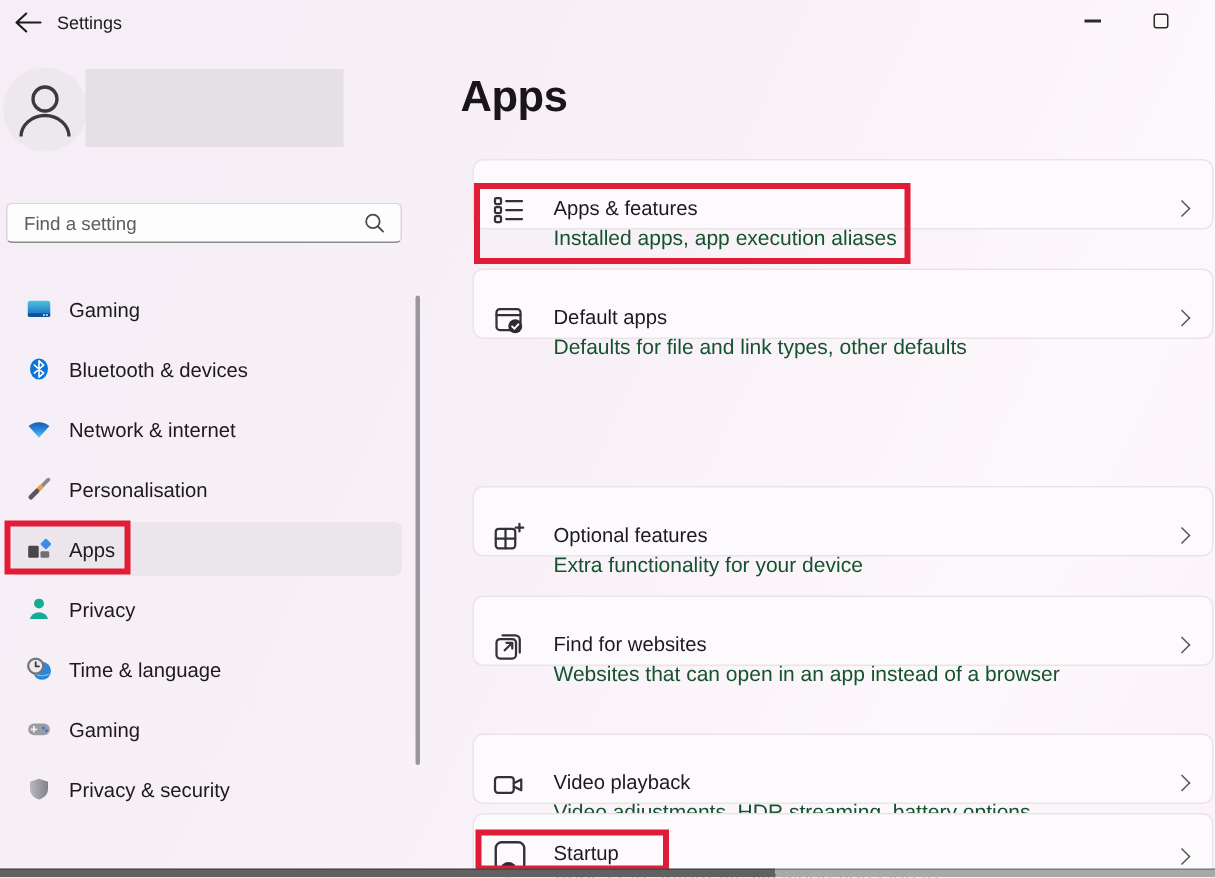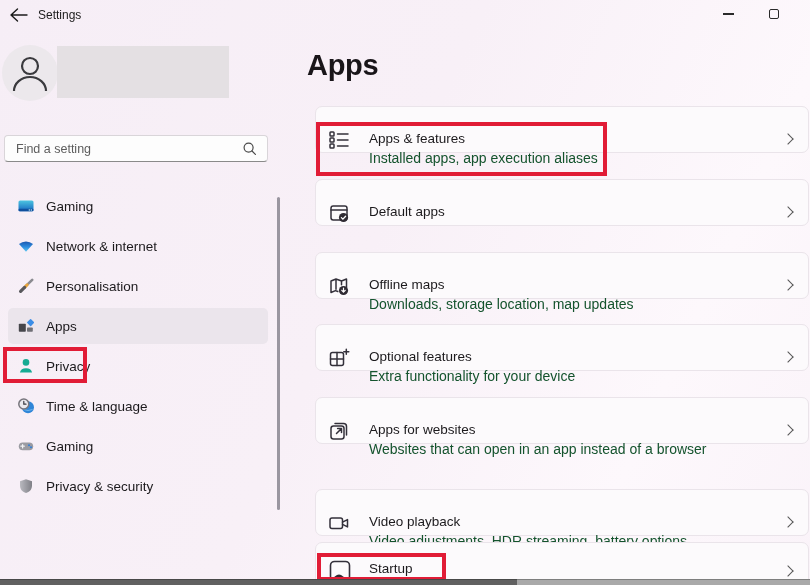--- a/index.html
+++ b/index.html
@@ -113,20 +113,29 @@
             </defs>
           <rect x="0.5" y="2.5" width="15" height="10.8" rx="1.6" fill="url(#gsys)"></rect>
           <rect x="0.5" y="10.8" width="15" height="2.5" rx="1.2" fill="#0f4f9d"></rect>
           <circle cx="11.3" cy="12" r="0.7" fill="#bfeffa"></circle>
             <circle cx="13.3" cy="12" r="0.7" fill="#bfeffa"></circle>
         </svg>
       </span>
       <span class="nav-label">Gaming</span>
     </div>
 
+    <div class="nav-item">
+      <span class="nav-ic">
+        <svg width="16" height="16" viewBox="0 0 16 16">
+          <ellipse cx="8" cy="8" rx="6" ry="7" fill="#0b76d8"></ellipse>
+          <path d="M8 2.6 V13.4 M8 2.6 L11.1 5.4 L4.9 10.7 M4.9 5.4 L11.1 10.7 L8 13.4" stroke="#ffffff" stroke-width="1.1" fill="none" stroke-linejoin="round" stroke-linecap="round"></path>
+        </svg>
+      </span>
+      <span class="nav-label">Bluetooth &amp; devices</span>
+    </div>
 
     <div class="nav-item">
       <span class="nav-ic">
         <svg width="16" height="16" viewBox="0 0 16 16">
           <defs>
               <linearGradient id="gnet" x1="0" y1="0" x2="0" y2="1">
             <stop offset="0" stop-color="#1a57b0"></stop>
                 <stop offset="0.55" stop-color="#2f8fe0"></stop>
                 <stop offset="1" stop-color="#62c8f0"></stop>
               </linearGradient>
@@ -233,35 +242,24 @@
   <div class="card" style="top:179px;">
     <span class="c-icon">
       <svg width="22" height="22" viewBox="0 0 22 22" stroke="#33303a" stroke-width="1.5" fill="none" stroke-linecap="round">
         <rect x="3" y="4" width="16" height="14" rx="2.2"></rect>
         <line x1="3" y1="8" x2="19" y2="8"></line>
         <circle cx="15.5" cy="15.5" r="4.6" fill="#2f2b33" stroke="none"></circle>
         <path d="M13.4 15.6 l1.5 1.5 l2.7 -2.9" stroke="#ffffff" stroke-width="1.3"></path>
       </svg>
     </span>
     <span class="c-title">Default apps</span>
-    <span class="chev"></span>
-  </div>
-
-  <div class="card" style="top:252px;">
-    <span class="c-icon">
-      <svg width="22" height="22" viewBox="0 0 22 22" stroke="#33303a" stroke-width="1.5" fill="none" stroke-linecap="round" stroke-linejoin="round">
-        <path d="M3 6 L8 4 L13.5 6 L18.5 4 V12 M8 4 V14.2 M13.5 6 V9.8 M3 6 V17.5 L7.5 15.6 L9.8 16.5"></path>
-        <circle cx="15.5" cy="15.5" r="4.6" fill="#2f2b33" stroke="none"></circle>
-        <path d="M15.5 13 v4 M13.8 15.3 l1.7 1.9 l1.7 -1.9" stroke="#ffffff" stroke-width="1.2"></path>
-      </svg>
-    </span>
-    <span class="c-title">Offline maps</span>
-    <span class="c-sub">Downloads, storage location, map updates</span>
-    <span class="chev"></span>
-  </div>
+    <span class="c-sub">Defaults for file and link types, other defaults</span>
+    <span class="chev"></span>
+  </div>
+
 
   <div class="card" style="top:324px;">
     <span class="c-icon">
       <svg width="22" height="22" viewBox="0 0 22 22" stroke="#33303a" stroke-width="1.5" fill="none" stroke-linecap="round">
         <rect x="2.5" y="5.5" width="13" height="13" rx="2"></rect>
         <line x1="9" y1="5.5" x2="9" y2="18.5"></line>
           <line x1="2.5" y1="12" x2="15.5" y2="12"></line>
         <path d="M18.3 2.3 v5 M15.8 4.8 h5"></path>
       </svg>
     </span>
@@ -271,21 +269,21 @@
   </div>
 
   <div class="card" style="top:397px;">
     <span class="c-icon">
       <svg width="22" height="22" viewBox="0 0 22 22" stroke="#33303a" stroke-width="1.5" fill="none" stroke-linecap="round" stroke-linejoin="round">
         <rect x="3" y="6" width="13" height="13" rx="2.5"></rect>
         <path d="M7 3.5 h8.5 a3 3 0 0 1 3 3 V15"></path>
         <path d="M8.5 13.5 L13.3 8.7 M9.6 8.5 h3.9 v3.9"></path>
       </svg>
     </span>
-    <span class="c-title">Apps for websites</span>
+    <span class="c-title">Find for websites</span>
     <span class="c-sub">Websites that can open in an app instead of a browser</span>
     <span class="chev"></span>
   </div>
 
   <div class="card" style="top:461px;margin-top:28px;">
     <span class="c-icon">
       <svg width="22" height="22" viewBox="0 0 22 22" stroke="#33303a" stroke-width="1.5" fill="none" stroke-linecap="round" stroke-linejoin="round">
         <rect x="2" y="6" width="12.5" height="10.5" rx="2"></rect>
         <path d="M14.5 10.2 L19.5 7.6 V14.9 L14.5 12.3"></path>
       </svg>

